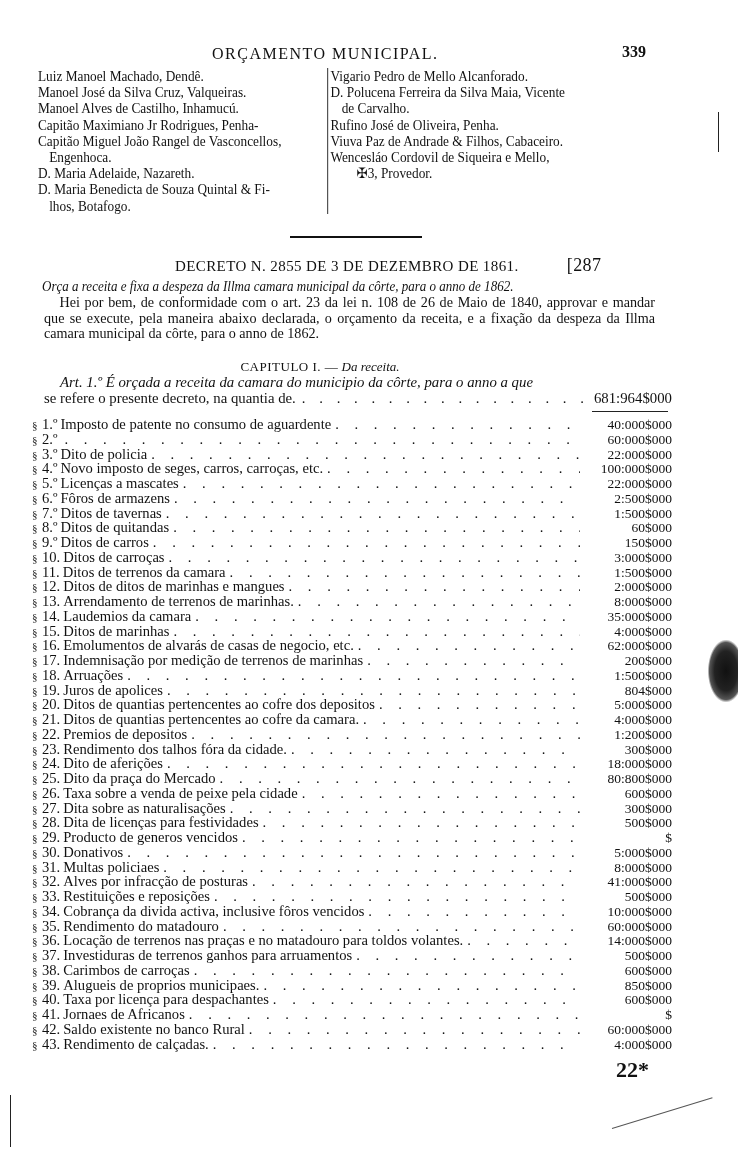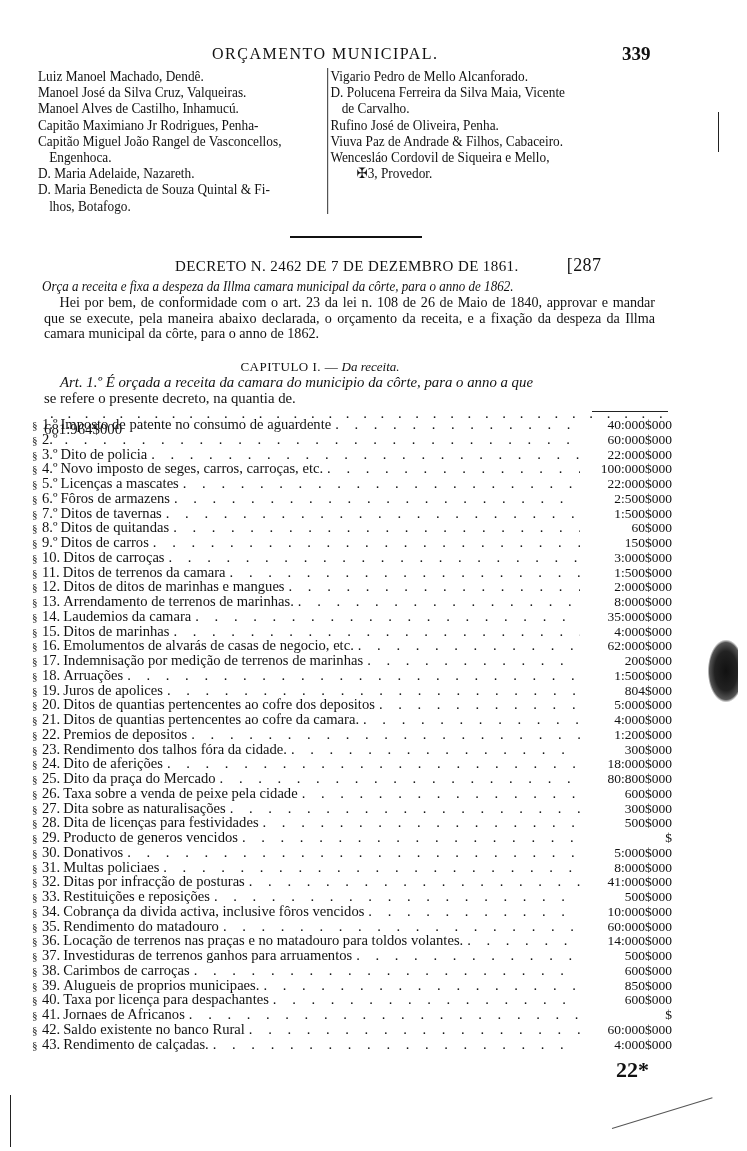--- a/index.html
+++ b/index.html
@@ -10,21 +10,21 @@
     }
     .page { position: absolute; left: 0; top: 0; width: 747px; height: 1151px; }
     .running-head {
       position: absolute; top: 45px; left: 0; width: 747px; height: 22px;
     }
     .running-title {
       position: absolute; left: 212px; top: 0; font-weight: normal;
       font-size: 16px; letter-spacing: 1.5px;
     }
     .page-number {
-      position: absolute; left: 622px; top: -2px; font-weight: bold; font-size: 19px;
+      position: absolute; left: 622px; top: -2px; font-weight: bold; font-size: 16px;
     }
     .names {
       position: absolute; top: 68px; left: 38px; width: 625px;
       display: flex; font-size: 14.3px; line-height: 16.2px;
       transform: scaleX(0.93); transform-origin: left top;
     }
     .names .col { width: 50%; }
     .names .col.right { border-left: 1px solid #222; padding-left: 3px; }
     .names .line { white-space: nowrap; }
     .names .indent { padding-left: 12px; }
@@ -50,21 +50,21 @@
       position: absolute; top: 359px; left: 0; width: 640px; text-align: center;
       font-size: 13px;
     }
     .chapter .sc { font-variant: small-caps; letter-spacing: 0.5px; }
     .chapter .it { font-style: italic; }
     .article {
       position: absolute; top: 375px; left: 44px; width: 628px;
       font-size: 14.8px; line-height: 15.5px;
     }
     .article .first { text-indent: 16px; text-align: justify; font-style: italic; }
-    .article .second { display: flex; flex-direction: column; }
+    .article .second { display: flex; }
     .article .second .txt { white-space: nowrap; }
     .article .second .lead { flex: 1; overflow: hidden; white-space: nowrap; letter-spacing: 5px; padding-left: 6px; }
     .article .second .amt { white-space: nowrap; }
     .rule-total {
       position: absolute; top: 411px; left: 592px; width: 76px; height: 1px; background: #222;
     }
     .items {
       position: absolute; top: 417px; left: 32px; width: 640px;
       list-style: none; margin: 0; padding: 0;
     }
@@ -128,21 +128,21 @@
       <div class="line">Rufino José de Oliveira, Penha.</div>
       <div class="line">Viuva Paz de Andrade &amp; Filhos, Cabaceiro.</div>
       <div class="line">Wencesláo Cordovil de Siqueira e Mello,</div>
       <div class="line indent" style="padding-left:28px">✠3, Provedor.</div>
     </div>
   </div>
 
   <div class="rule-short"></div>
 
   <div class="decree-title">
-    <span>DECRETO N. 2462 DE 7 DE DEZEMBRO DE 1861.</span>
+    <span>DECRETO N. 2855 DE 3 DE DEZEMBRO DE 1861.</span>
     <span class="bracket">[287</span>
   </div>
 
   <div class="summary">Orça a receita e fixa a despeza da Illma camara municipal da côrte, para o anno de 1862.</div>
 
   <div class="preamble">
     <div class="first">Hei por bem, de conformidade com o art. 23 da lei n. 108 de 26 de Maio de 1840, approvar e mandar que se execute, pela maneira abaixo declarada, o orçamento da receita, e a fixação da despeza da Illma camara municipal da côrte, para o anno de 1862.</div>
   </div>
 
   <div class="chapter">
@@ -374,21 +374,21 @@
       <li>
         <span class="ornament">§</span>
         <span class="num">31.</span>
         <span class="label">Multas policiaes</span>
         <span class="leader">. . . . . . . . . . . . . . . . . . . . . . . . . . . . . . . . . . . . . . . .</span>
         <span class="amount">8:000$000</span>
       </li>
       <li>
         <span class="ornament">§</span>
         <span class="num">32.</span>
-        <span class="label">Ditas por infracção de posturas</span>
+        <span class="label">Alves por infracção de posturas</span>
         <span class="leader">. . . . . . . . . . . . . . . . . . . . . . . . . . . . . . . . . . . . . . . .</span>
         <span class="amount">41:000$000</span>
       </li>
       <li>
         <span class="ornament">§</span>
         <span class="num">33.</span>
         <span class="label">Restituições e reposições</span>
         <span class="leader">. . . . . . . . . . . . . . . . . . . . . . . . . . . . . . . . . . . . . . . .</span>
         <span class="amount">500$000</span>
       </li>

